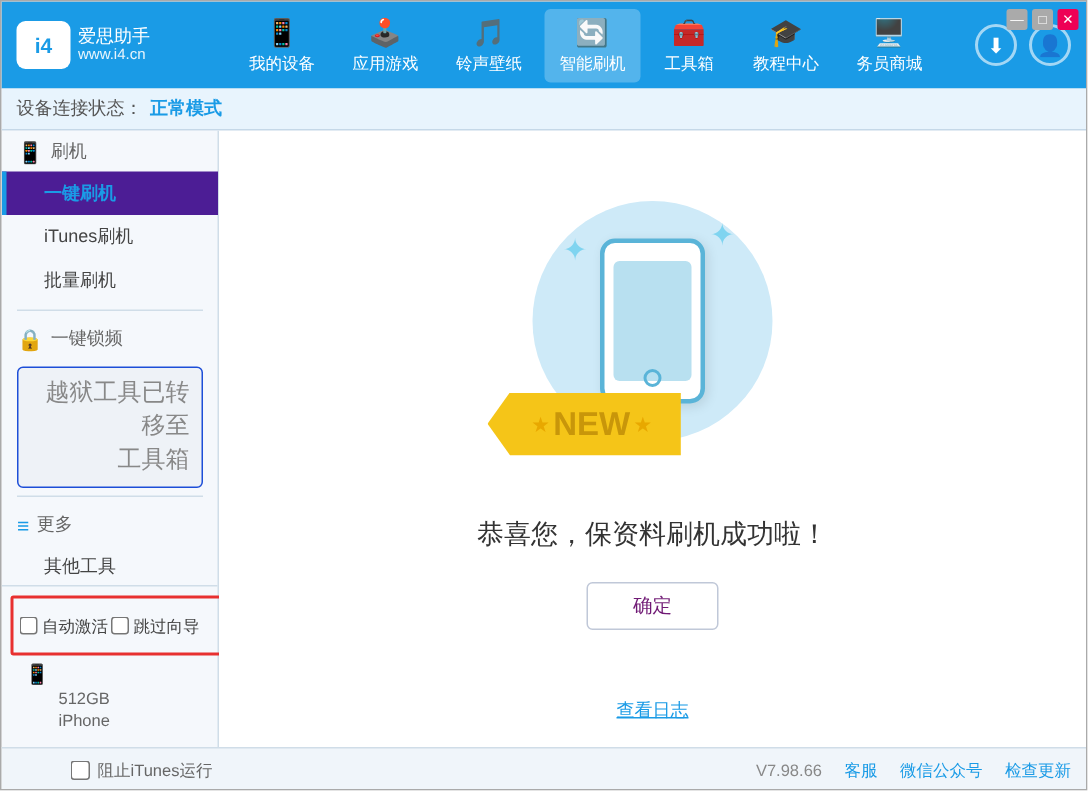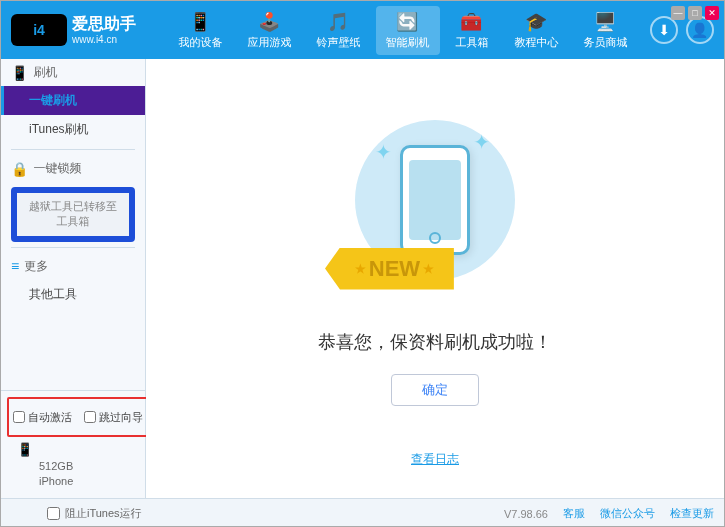--- a/index.html
+++ b/index.html
@@ -1,23 +1,23 @@
 <!DOCTYPE html>
 <html><head>
   <meta charset="utf-8">
   <style>
     * { box-sizing: border-box; margin: 0; padding: 0; }
     body { font-family: 'Microsoft YaHei', Arial, sans-serif; font-size: 12px; background: #f0f0f0; width: 725px; height: 527px; overflow: hidden; }
 
     
     .header { background: #1a9be6; height: 58px; display: flex; align-items: center; padding: 0 10px; color: white; }
     .logo { display: flex; align-items: center; gap: 5px; margin-right: 20px; min-width: 100px; }
-    .logo-icon { width: 56px; height: 32px; background: #000000; border-radius: 6px; display: flex; align-items: center; justify-content: center; color: #1a9be6; font-weight: bold; font-size: 14px; }
+    .logo-icon { width: 36px; height: 32px; background: #ffffff; border-radius: 6px; display: flex; align-items: center; justify-content: center; color: #1a9be6; font-weight: bold; font-size: 14px; }
     .logo-text { display: flex; flex-direction: column; line-height: 1.2; }
-    .logo-text span:first-child { font-size: 16px; font-weight: bold; }
+    .logo-text span:first-child { font-size: 12px; font-weight: normal; }
     .logo-text span:last-child { font-size: 10px; opacity: 0.9; }
     .nav-items { display: flex; flex: 1; justify-content: center; gap: 5px; }
     .nav-item { display: flex; flex-direction: column; align-items: center; padding: 5px 10px; cursor: pointer; border-radius: 4px; min-width: 55px; color: white; }
     .nav-item.active { background: rgba(255,255,255,0.25); }
     .nav-icon { font-size: 18px; margin-bottom: 2px; }
     .nav-label { font-size: 11px; }
     .header-right { display: flex; align-items: center; gap: 8px; }
     .header-right-icon { width: 28px; height: 28px; border-radius: 50%; border: 2px solid rgba(255,255,255,0.6); display: flex; align-items: center; justify-content: center; cursor: pointer; color: white; font-size: 14px; }
 
     
@@ -29,38 +29,38 @@
 
     
     .status-bar { background: #e8f4fd; border-bottom: 1px solid #c5d8e8; padding: 5px 10px; font-size: 12px; color: #555; display: flex; align-items: center; gap: 5px; }
     .status-mode { color: #1a9be6; font-weight: bold; }
     .sidebar-section { margin-bottom: 5px; }
     .sidebar-section-header { display: flex; align-items: center; gap: 5px; padding: 5px 10px; font-size: 12px; color: #666; }
     .sidebar-section-icon { color: #1a9be6; font-size: 14px; }
     .sidebar-item { padding: 6px 10px 6px 25px; cursor: pointer; font-size: 12px; color: #444; border-left: 3px solid transparent; }
     .sidebar-item.active { background: #4c1d95; color: #1a9be6; border-left: 3px solid #1a9be6; font-weight: bold; }
     .sidebar-divider { height: 1px; background: #d0dde8; margin: 5px 10px; }
-    .sidebar-disabled-box { margin: 5px 10px; padding: 6px 8px; background: #eef2f7; border: 6px solid #1d4ed8; border-radius: 4px; font-size: 11px; color: #888; text-align: center; line-height: 1.4; }
+    .sidebar-disabled-box { margin: 5px 10px; padding: 6px 8px; background: #eef2f7; border: 1px solid #1d4ed8; border-radius: 4px; font-size: 16px; color: #888; text-align: right; line-height: 1.4; }
 
     
     .content { flex: 1; display: flex; flex-direction: column; align-items: center; justify-content: center; background: white; position: relative; }
     .success-image { position: relative; width: 200px; height: 220px; display: flex; align-items: center; justify-content: center; margin-bottom: 20px; }
     .phone-circle { width: 160px; height: 160px; border-radius: 50%; background: #ceeaf8; display: flex; align-items: center; justify-content: center; position: relative; }
     .phone-body { width: 70px; height: 110px; background: white; border-radius: 10px; border: 3px solid #5ab4d8; display: flex; align-items: center; justify-content: center; position: relative; box-shadow: 2px 2px 8px rgba(0,0,0,0.1); }
     .phone-screen { width: 52px; height: 80px; background: #b8e0f0; border-radius: 4px; }
     .phone-home { width: 12px; height: 12px; border-radius: 50%; border: 2px solid #5ab4d8; position: absolute; bottom: 8px; }
     .sparkle { position: absolute; color: #7fd4f0; font-size: 20px; }
     .sparkle-tl { top: 20px; left: 20px; }
     .sparkle-tr { top: 10px; right: 25px; }
     .ribbon { position: absolute; bottom: 20px; left: -10px; background: #f5c518; color: #c8960a; font-weight: bold; font-size: 22px; padding: 8px 20px 8px 30px; clip-path: polygon(15px 0, 100% 0, 100% 100%, 15px 100%, 0 50%); display: flex; align-items: center; gap: 3px; }
     .ribbon-stars { font-size: 12px; color: #e8a800; }
     .success-title { font-size: 18px; color: #333; margin-bottom: 20px; }
-    .ok-button { width: 88px; height: 32px; background: white; border: 1px solid #c0c8d8; border-radius: 4px; cursor: pointer; font-size: 13px; color: #3b82f6; display: flex; align-items: center; justify-content: center; margin-bottom: 10px; }
+    .ok-button { width: 88px; height: 32px; background: white; border: 1px solid #c0c8d8; border-radius: 4px; cursor: pointer; font-size: 13px; color: #701a75; display: flex; align-items: center; justify-content: center; margin-bottom: 10px; }
     .log-link { color: #1a9be6; cursor: pointer; font-size: 12px; text-decoration: underline; margin-top: 35px; }
-    .device-checkboxes { display: flex; gap: 12px; align-items: center; flex-wrap: wrap; width: 145px; border: 2px solid #e83030; padding: 4px; border-radius: 2px; height: 40px; }
+    .device-checkboxes { display: flex; gap: 2px; align-items: center; flex-wrap: wrap; width: 145px; border: 2px solid #e83030; padding: 4px; border-radius: 2px; height: 40px; }
     .checkbox-item { display: flex; align-items: center; gap: 3px; cursor: pointer; font-size: 11px; color: #444; white-space: nowrap; }
     .checkbox-item input { width: 12px; height: 12px; cursor: pointer; }
     .device-info { padding: 5px 10px; display: flex; flex-direction: column; gap: 3px; }
     .device-name { font-size: 13px; color: #1a9be6; font-weight: bold; display: flex; align-items: center; gap: 5px; }
     .device-detail { font-size: 11px; color: #666; padding-left: 22px; }
 
     
     .footer { height: 30px; background: #f0f5fa; border-top: 1px solid #d0dde8; display: flex; align-items: center; padding: 0 10px; justify-content: space-between; font-size: 11px; color: #666; }
     .footer-left { display: flex; align-items: center; gap: 5px; cursor: pointer; padding-left: 36px; }
     .footer-right { display: flex; align-items: center; gap: 15px; }
@@ -125,33 +125,38 @@
       </div>
     </div>
     <div class="header-right">
       <div class="header-right-icon">⬇</div>
       <div class="header-right-icon">👤</div>
     </div>
   </div>
 
   <div class="body-main">
 
+    <div class="status-bar">
+      <span>设备连接状态：</span>
+      <span class="status-mode">正常模式</span>
+    </div>
 
     <div class="content-row">
 
       <div class="sidebar-full">
         <div class="sidebar-scroll">
 
           <div class="sidebar-section">
             <div class="sidebar-section-header">
               <span class="sidebar-section-icon">📱</span>
               <span>刷机</span>
             </div>
             <div class="sidebar-item active">一键刷机</div>
             <div class="sidebar-item">iTunes刷机</div>
+            <div class="sidebar-item">批量刷机</div>
           </div>
 
           <div class="sidebar-divider"></div>
 
           <div class="sidebar-section">
             <div class="sidebar-section-header">
               <span class="sidebar-section-icon">🔒</span>
               <span>一键锁频</span>
             </div>
             <div class="sidebar-disabled-box">

